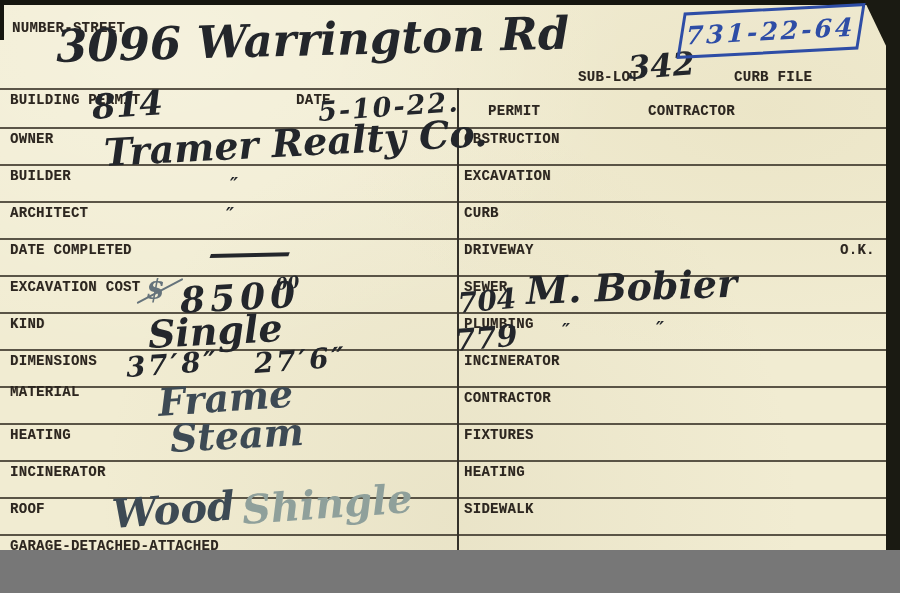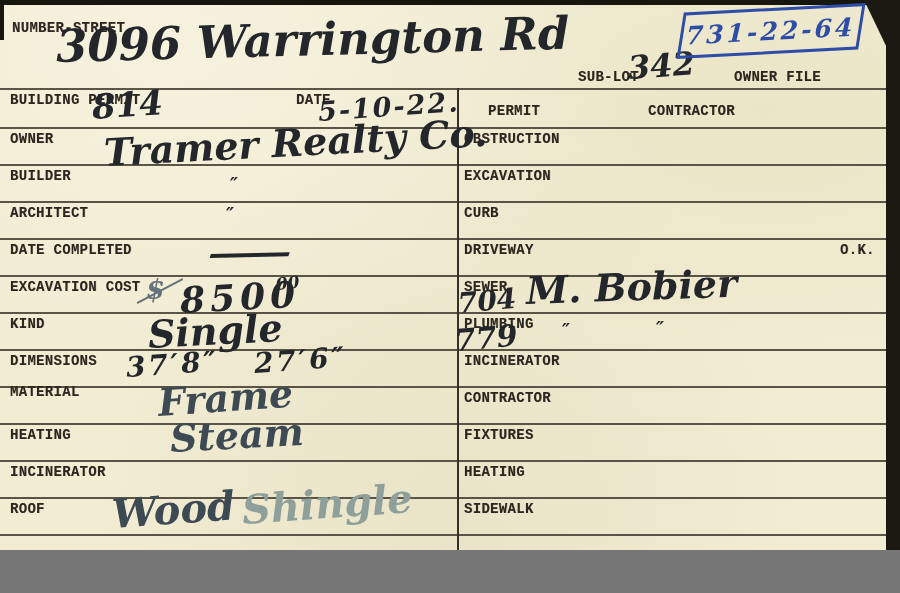--- a/index.html
+++ b/index.html
@@ -74,35 +74,36 @@
   <div class="rule" style="top:571px"></div>
   <div class="divider"></div>
 
   <div class="label" style="left:12px;top:20px">NUMBER-STREET</div>
   <div class="hw ink-dark" style="left:56px;top:24px;font-size:45px;transform:rotate(-1.5deg)">3096 Warrington Rd</div>
   <div class="stamp">
     <span class="stamp-text">731-22-64</span>
   </div>
   <div class="label" style="left:578px;top:69px">SUB-LOT</div>
   <div class="hw ink-dark" style="left:628px;top:52px;font-size:32px;transform:rotate(-4deg)">342</div>
-  <div class="label" style="left:734px;top:69px">OWNER FILE</div>
+  <div class="label" style="left:734px;top:69px">CURB FILE</div>
 
   <div class="label" style="left:10px;top:92px">BUILDING PERMIT</div>
   <div class="label" style="left:296px;top:92px">DATE</div>
   <div class="label" style="left:10px;top:131px">OWNER</div>
   <div class="label" style="left:10px;top:168px">BUILDER</div>
   <div class="label" style="left:10px;top:205px">ARCHITECT</div>
   <div class="label" style="left:10px;top:242px">DATE COMPLETED</div>
   <div class="label" style="left:10px;top:279px">EXCAVATION COST</div>
   <div class="label" style="left:10px;top:316px">KIND</div>
   <div class="label" style="left:10px;top:353px">DIMENSIONS</div>
   <div class="label" style="left:10px;top:384px">MATERIAL</div>
   <div class="label" style="left:10px;top:427px">HEATING</div>
   <div class="label" style="left:10px;top:464px">INCINERATOR</div>
   <div class="label" style="left:10px;top:501px">ROOF</div>
+  <div class="label" style="left:10px;top:538px">GARAGE-DETACHED-ATTACHED</div>
 
   <div class="hw ink-dark" style="left:92px;top:90px;font-size:34px;transform:rotate(-4deg)">814</div>
   <div class="hw ink-dark" style="left:318px;top:98px;font-size:27px;transform:rotate(-4deg);letter-spacing:2px">5-10-22.</div>
   <div class="hw ink-dark" style="left:104px;top:134px;font-size:38px;transform:rotate(-3deg)">Tramer Realty Co.</div>
   <div class="hw ink-dark" style="left:230px;top:176px;font-size:18px">″</div>
   <div class="hw ink-dark" style="left:226px;top:206px;font-size:18px">″</div>
   <div class="hw ink-dark dash" style="left:205px;top:236px;font-size:34px">—</div>
   <div class="hw ink-gray" style="left:146px;top:276px;font-size:27px">$</div>
   <div class="strike-slash" style="left:134px;top:290px"></div>
   <div class="hw ink-dark" style="left:180px;top:282px;font-size:36px;letter-spacing:5px;transform:rotate(-3deg)">8500</div>

